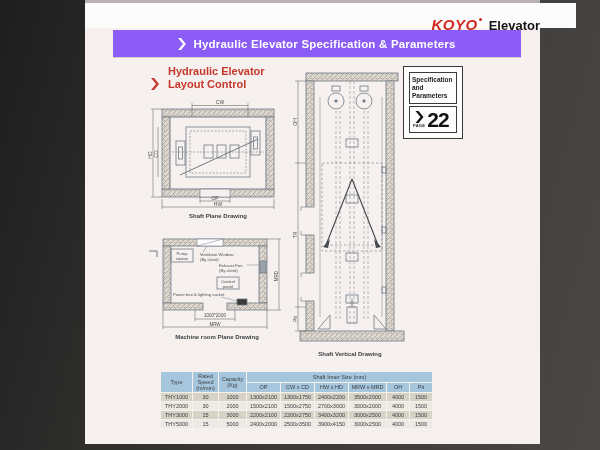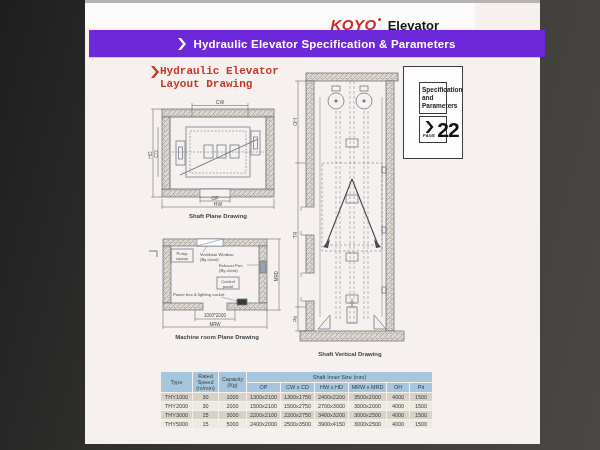--- a/index.html
+++ b/index.html
@@ -6,38 +6,38 @@
   body{
     width:600px;height:450px;overflow:hidden;position:relative;
     font-family:"Liberation Sans",sans-serif;
     background:linear-gradient(105deg,#1e1e1e 0%,#383735 45%,#4a4845 100%);
   }
   .paper{
     position:absolute;left:85px;top:0;width:455px;height:444px;
     background:#f6f1ee;border-top:3px solid #b7b2af;box-sizing:border-box;
   }
   
-  .topband{position:absolute;left:0;top:0;width:390px;height:25px;background:#fcfcfc;}
+  .topband{position:absolute;left:0;top:0;width:451px;height:25px;background:#fcfcfc;padding-left:40px;}
   .logo{position:absolute;right:36px;top:3px;display:flex;align-items:baseline;gap:4px;}
   .logo .koyo{color:#cf2921;font-weight:800;font-size:15px;letter-spacing:.5px;font-style:italic;}
   .logo .dot{width:3px;height:3px;background:#cf2921;border-radius:50%;position:relative;top:-9px;left:-3px;}
   .logo .elev{color:#141414;font-weight:700;font-size:13px;margin-top:12px;}
   
   .banner{
-    position:absolute;left:4px;top:27px;width:456px;height:27px;background:#6d28d9;
+    position:absolute;left:28px;top:27px;width:408px;height:27px;background:#8b5cf6;
     display:flex;align-items:center;justify-content:center;gap:7px;
     box-shadow:0 1px 0 rgba(0,0,0,.15);
   }
   .banner .txt{color:#fff;font-weight:700;font-size:11.5px;letter-spacing:.2px;}
   .chev{display:inline-block;}
   
-  .sec-title{position:absolute;display:flex;gap:1px;align-items:flex-start;font-family:Liberation Mono, monospace;}
+  .sec-title{position:absolute;display:flex;gap:9px;align-items:flex-end;}
   .sec-title .lines{color:#c5372b;font-weight:700;font-size:11px;line-height:12.5px;}
   
-  .badge{position:absolute;left:318px;top:63px;width:60px;background:#fdfdfd;border:1px solid #3a3a3a;padding:15px;box-sizing:border-box;}
+  .badge{position:absolute;left:318px;top:63px;width:60px;background:#fdfdfd;border:1px solid #3a3a3a;padding:5px;box-sizing:border-box;}
   .badge .cell{border:1px solid #3a3a3a;box-sizing:border-box;}
   .badge .spec{font-size:6.5px;font-weight:700;color:#1c1c1c;line-height:8px;padding:3px 2px;}
   .badge .pageRow{margin-top:2px;display:flex;align-items:center;padding:2px 3px;gap:2px;}
   .badge .pcol{display:flex;flex-direction:column;align-items:center;}
   .badge .plabel{font-size:4px;font-weight:700;color:#1c1c1c;letter-spacing:.3px;}
   .badge .pnum{font-size:21px;font-weight:800;color:#111;line-height:21px;letter-spacing:-1px;}
   
   .drawing{position:absolute;}
   .caption{position:absolute;text-align:center;font-size:6px;font-weight:700;color:#3b3f44;}
   svg text{font-family:"Liberation Sans",sans-serif;fill:#4a4f55;}
@@ -81,21 +81,21 @@
     </svg>
     <span class="txt">Hydraulic Elevator Specification &amp; Parameters</span>
   </div>
 
   <div class="sec-title" style="left:66px;top:62px;">
     <svg width="8" height="12" viewBox="0 0 8 12" style="margin-top:1px">
       <path d="M0 0 L3 0 L8 6 L3 12 L0 12 L5 6 Z" fill="#c5372b"></path>
     </svg>
     <div class="lines">
       <div>Hydraulic Elevator</div>
-      <div>Layout Drawing</div>
+      <div>Layout Control</div>
     </div>
   </div>
 
   <div class="badge">
     <div class="cell spec">
       <div>Specification</div>
       <div>and Parameters</div>
     </div>
     <div class="cell pageRow">
       <div class="pcol">

